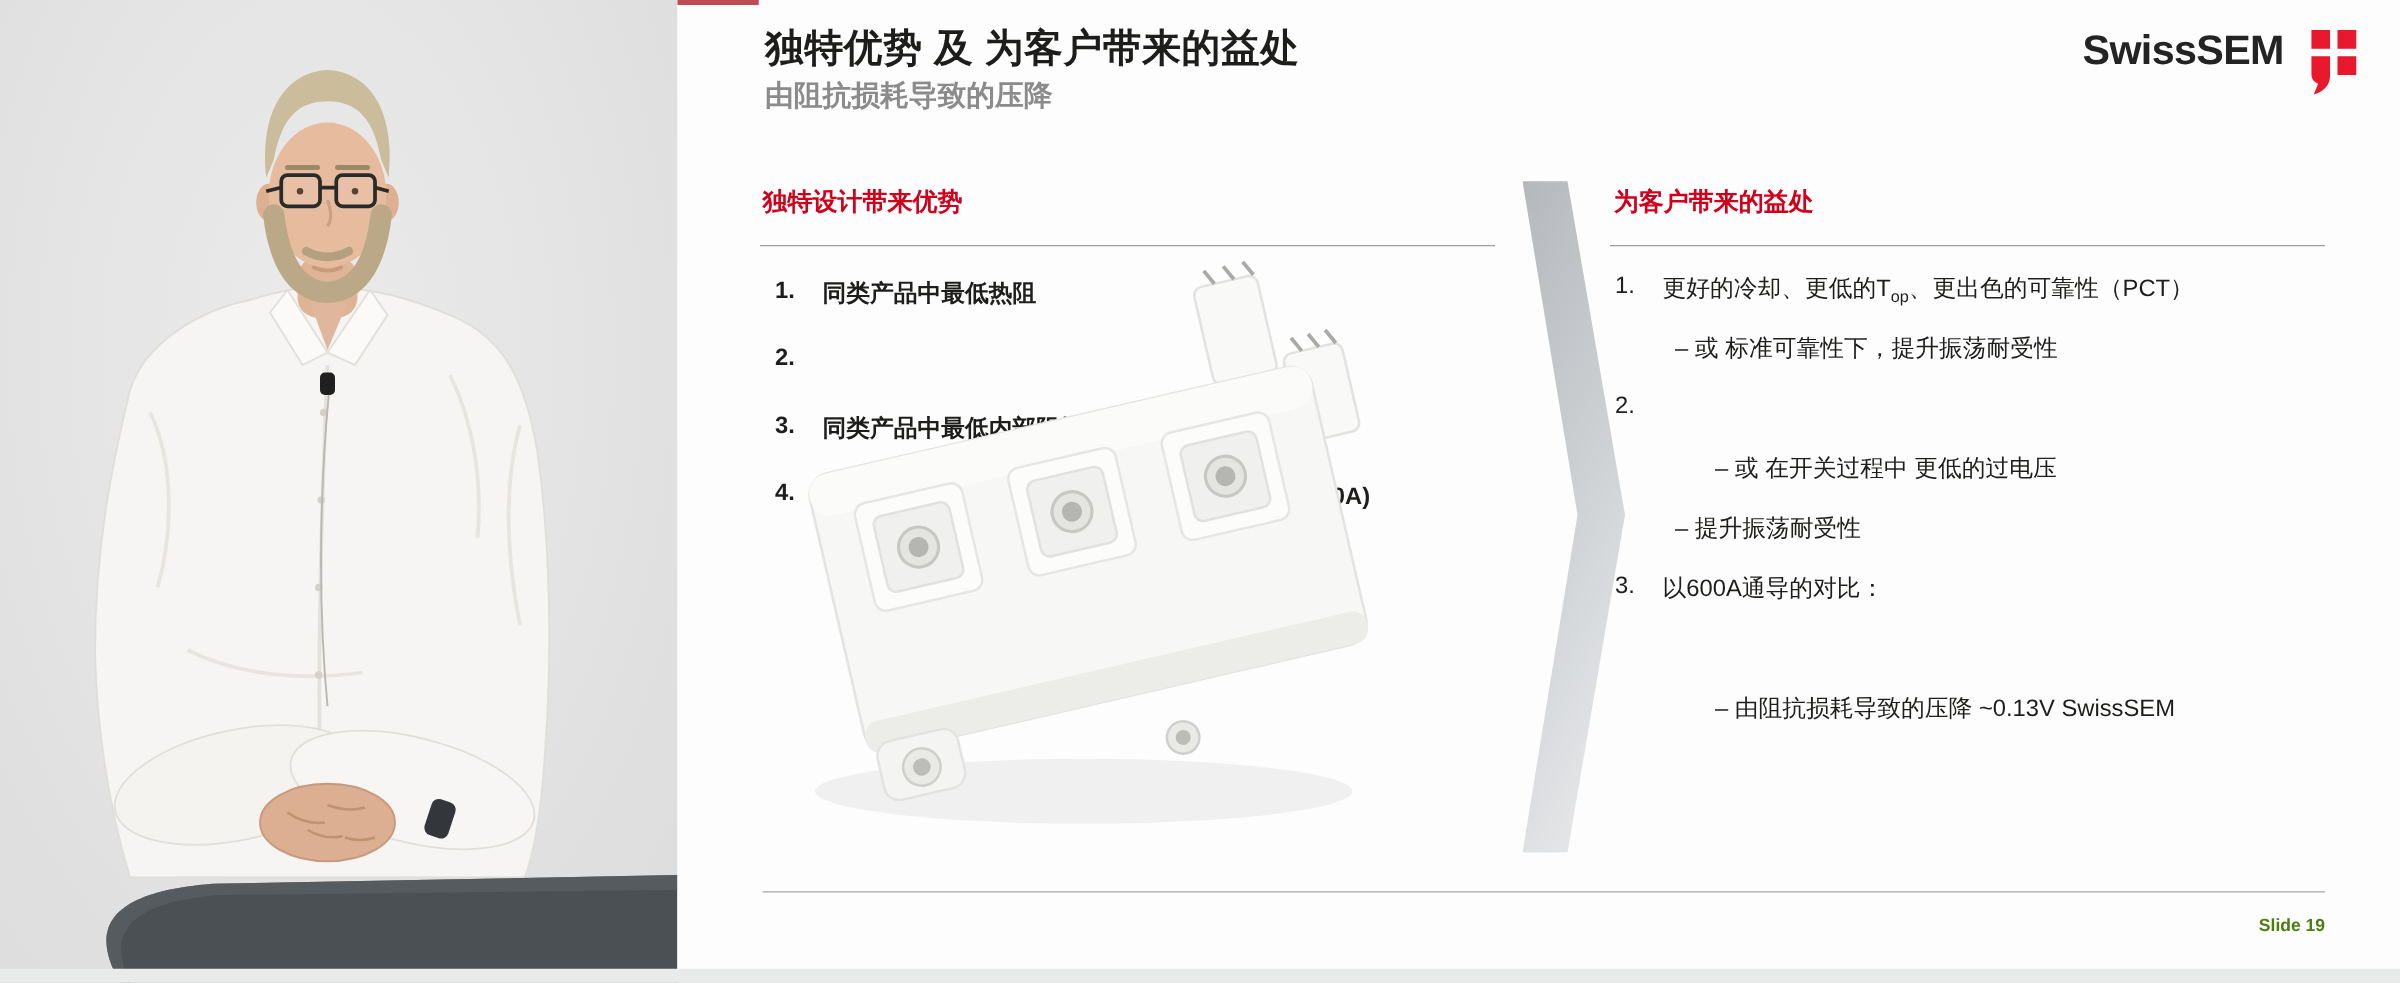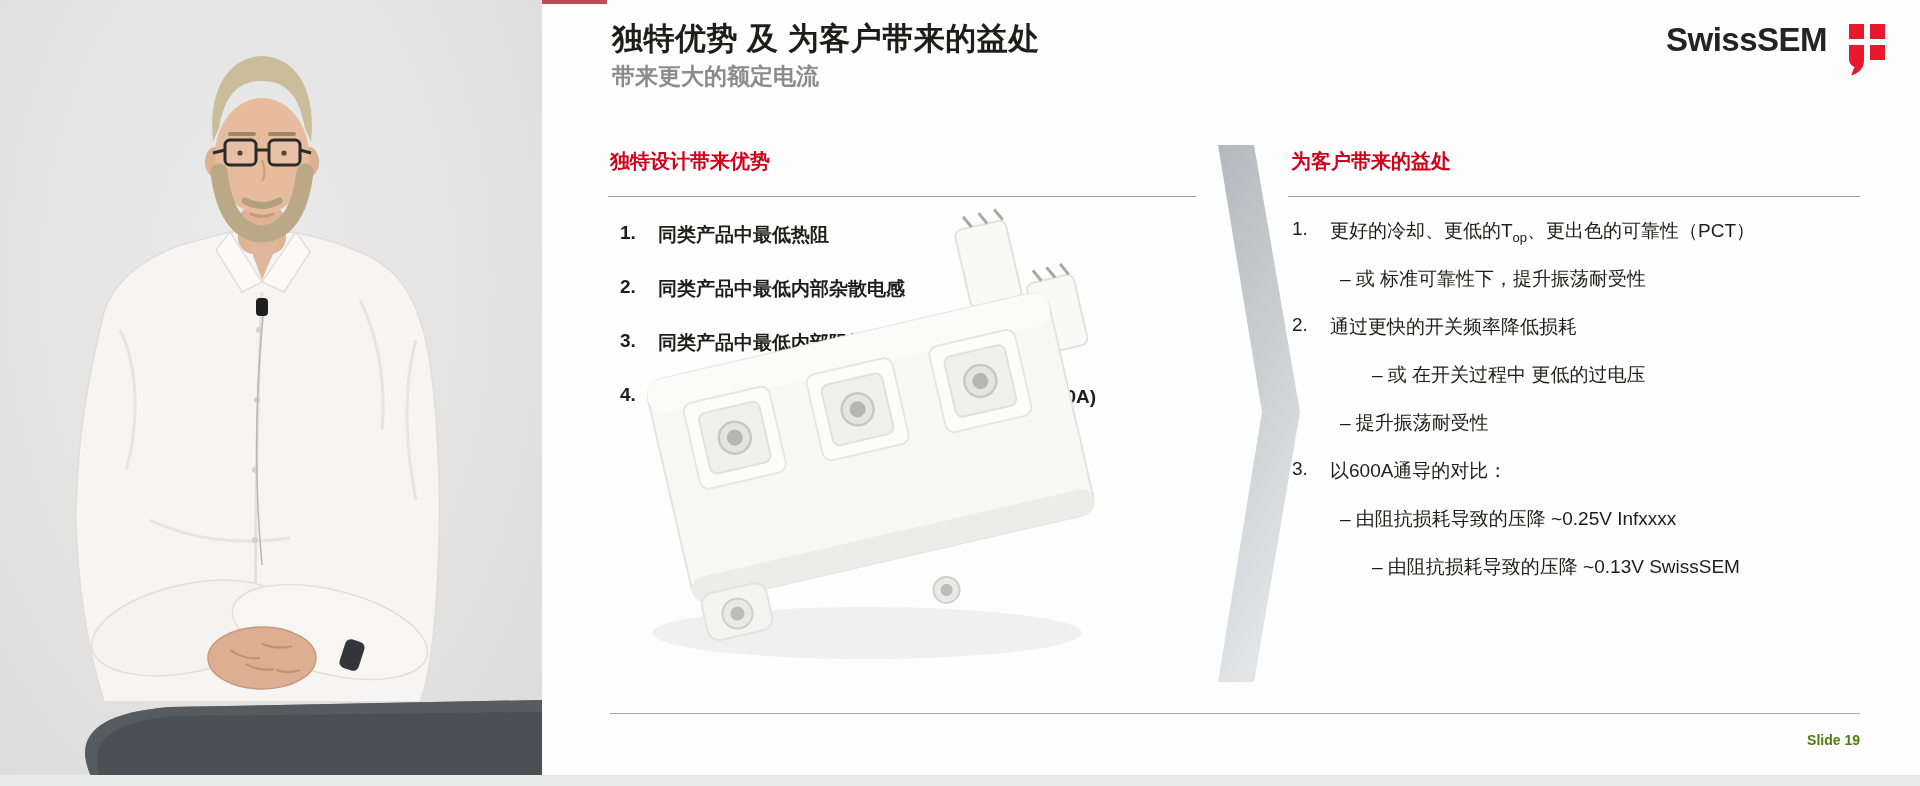--- a/index.html
+++ b/index.html
@@ -105,42 +105,41 @@
 
       <path d="M 96,786 C 72,744 84,714 170,707 L 542,700 L 542,786 Z" fill="#4b5054"></path>
       <path d="M 96,786 C 72,744 84,714 170,707 L 542,700 L 542,712 L 176,716 C 100,722 86,748 104,786 Z" fill="#5a5f63" opacity="0.7"></path>
     </svg>
   </div>
 
   <div class="slide">
     <div class="accent-bar"></div>
 
     <h1 class="slide-title">独特优势 及 为客户带来的益处</h1>
-    <h2 class="slide-subtitle">带来更大的额定电流</h2>
+    <h2 class="slide-subtitle">由阻抗损耗导致的压降</h2>
 
     <div class="logo">
       <span class="logo-text">SwissSEM</span>
       <svg class="logo-mark" width="50" height="52" viewBox="0 0 50 52">
         <rect x="0" y="0" width="15" height="15" fill="#e8192c"></rect>
         <rect x="21" y="0" width="15" height="15" fill="#e8192c"></rect>
         <rect x="21" y="21" width="15" height="15" fill="#e8192c"></rect>
         <path d="M0,21 h15 v16 c0,8 -6.5,13 -13,14.5 l3.5,-8.5 c-3.5,-1.5 -5.5,-4 -5.5,-8 z" fill="#e8192c"></path>
       </svg>
     </div>
 
     <h3 class="col-heading" style="left:68px;top:148px;">独特设计带来优势</h3>
     <div class="h-line" style="left:66px;top:196px;width:588px;"></div>
 
     <div class="list-row left-item" style="left:78px;top:222px;">
       <span class="num">1.</span>
       <span>同类产品中最低热阻</span>
     </div>
     <div class="list-row left-item" style="left:78px;top:276px;">
       <span class="num">2.</span>
-      <span>同类产品中最低内部杂散电感</span>
     </div>
     <div class="list-row left-item" style="left:78px;top:330px;">
       <span class="num">3.</span>
       <span>同类产品中最低内部阻抗</span>
     </div>
     <div class="list-row left-item" style="left:78px;top:384px;">
       <span class="num">4.</span>
       <span>有效的面积利用率提升，带来更大的额定电流(750A)</span>
     </div>
 
@@ -202,30 +201,28 @@
     <div class="h-line" style="left:746px;top:196px;width:572px;"></div>
 
     <div class="list-row right-item" style="left:750px;top:218px;">
       <span class="num">1.</span>
       <span><span>更好的冷却、更低的T</span><sub class="tsub">op</sub><span>、更出色的可靠性（PCT）</span></span>
     </div>
     <div class="sub-item" style="left:798px;top:266px;">– 或 标准可靠性下，提升振荡耐受性</div>
 
     <div class="list-row right-item" style="left:750px;top:314px;">
       <span class="num">2.</span>
-      <span>通过更快的开关频率降低损耗</span>
     </div>
     <div class="sub-item" style="left:798px;top:362px;margin-left:32px;">– 或 在开关过程中 更低的过电压</div>
     <div class="sub-item" style="left:798px;top:410px;">– 提升振荡耐受性</div>
 
     <div class="list-row right-item" style="left:750px;top:458px;">
       <span class="num">3.</span>
       <span>以600A通导的对比：</span>
     </div>
-    <div class="sub-item" style="left:798px;top:506px;">– 由阻抗损耗导致的压降 ~0.25V Infxxxx</div>
     <div class="sub-item" style="left:830px;top:554px;">– 由阻抗损耗导致的压降 ~0.13V SwissSEM</div>
 
     <div class="footer-line"></div>
     <div class="slide-number">Slide 19</div>
   </div>
 
   <div class="bottom-strip"></div>
 </div>
 
 </body></html>

